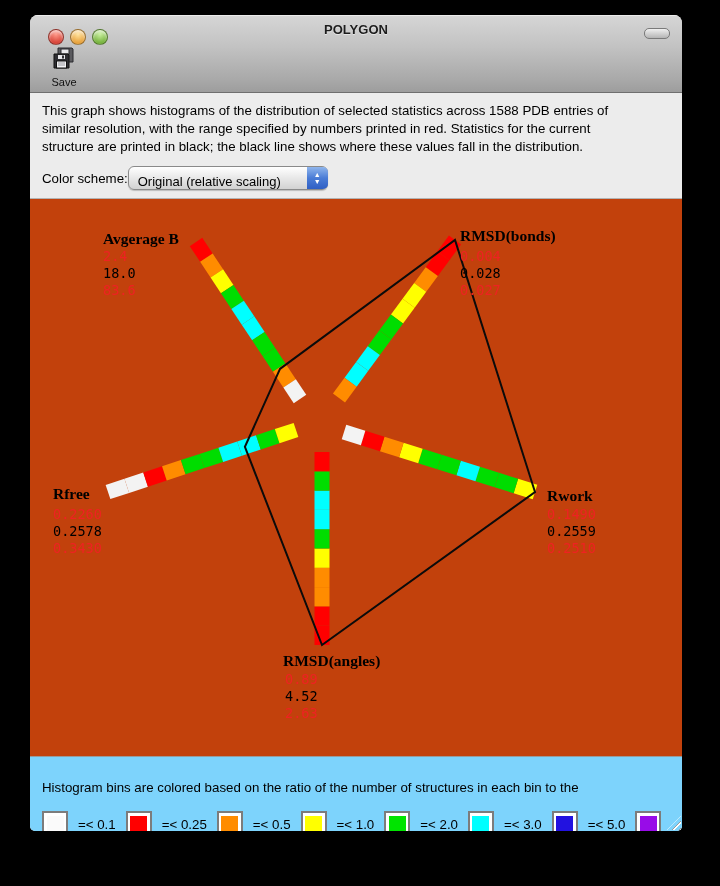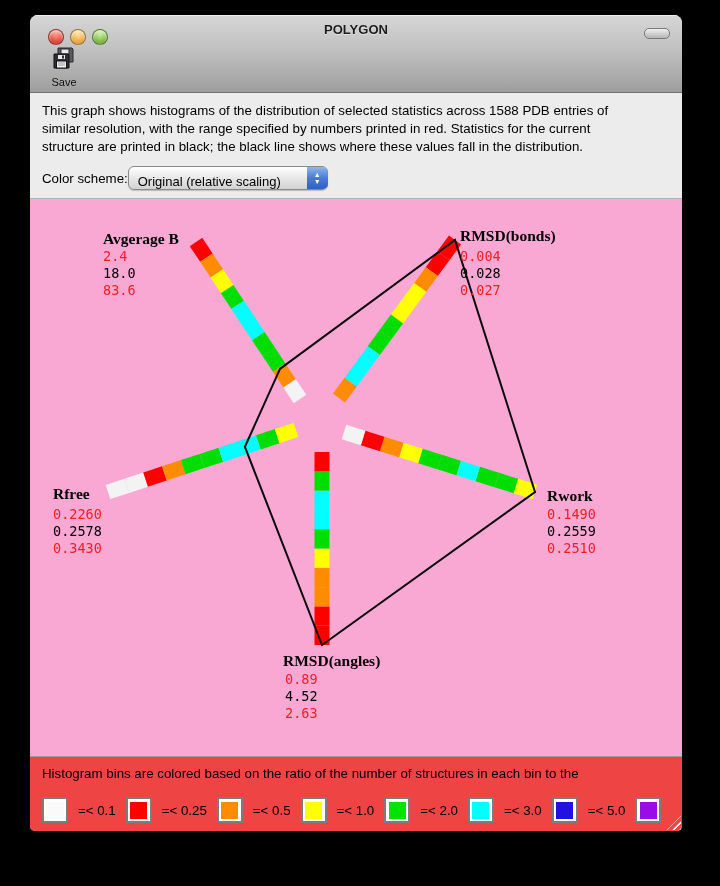--- a/index.html
+++ b/index.html
@@ -28,27 +28,27 @@
   #control-row{padding:6px 4px 8px 12px;font-size:13.3px;color:#000;display:flex;align-items:center;}
   #popup{width:198px;height:22px;border:1px solid #8a8a8a;border-radius:6px;
     background:linear-gradient(180deg,#ffffff,#e8e8e8 50%,#d2d2d2);position:relative;
     box-shadow:0 1px 1px rgba(0,0,0,.2);display:flex;align-items:flex-end;}
   #popup .val{font-size:13px;padding-left:9px;color:#000;flex:1;white-space:nowrap;overflow:hidden;}
   #popup .cap{width:21px;height:22px;border-radius:0 5px 5px 0;margin-right:-1px;
     background:linear-gradient(180deg,#8fb5ec,#4a7cd6 50%,#2f5fc4);display:flex;flex-direction:column;
     align-items:center;justify-content:center;gap:1px;}
   #popup .cap span{color:#fff;font-size:7px;line-height:6px;}
   
-  #plot-panel{height:557px;background:#f9a8d4;border-top:1px solid #b3b3b3;position:relative;}
+  #plot-panel{height:557px;background:#c2410c;border-top:1px solid #b3b3b3;position:relative;}
   #plot-svg{position:absolute;left:10px;top:0;}
   .axis-name{font-family:"Liberation Serif",serif;font-weight:bold;font-size:15.5px;fill:#000;}
   .axis-val{font-family:"DejaVu Sans Mono",monospace;font-size:13.5px;}
   .val-red{fill:#ee2222;} .val-black{fill:#000;}
   
-  #legend-panel{height:85px;background:#ef4444;border-top:1px solid #9a9a9a;padding:8px 12px 0 12px;box-sizing:border-box;}
+  #legend-panel{height:85px;background:#7dd3fc;border-top:1px solid #9a9a9a;padding:22px 12px 0 12px;box-sizing:border-box;}
   #legend-panel .txt{font-size:13.3px;line-height:18px;color:#000;}
   #legend-row{display:flex;align-items:center;margin-top:14px;gap:10px;}
   .swatch{width:22px;height:22px;border:2px solid #7c7c7c;background:#fff;flex:0 0 auto;
     display:flex;align-items:center;justify-content:center;}
   .swatch-inner{width:17px;height:17px;}
   .bin-label{font-size:13.3px;color:#000;white-space:nowrap;}
   #resize-grip{position:absolute;right:1px;bottom:1px;width:14px;height:14px;
     background:repeating-linear-gradient(135deg,transparent 0 3px,#9a9a9a 3px 4px,#fff 4px 5px);
     clip-path:polygon(100% 0,100% 100%,0 100%);}
   

